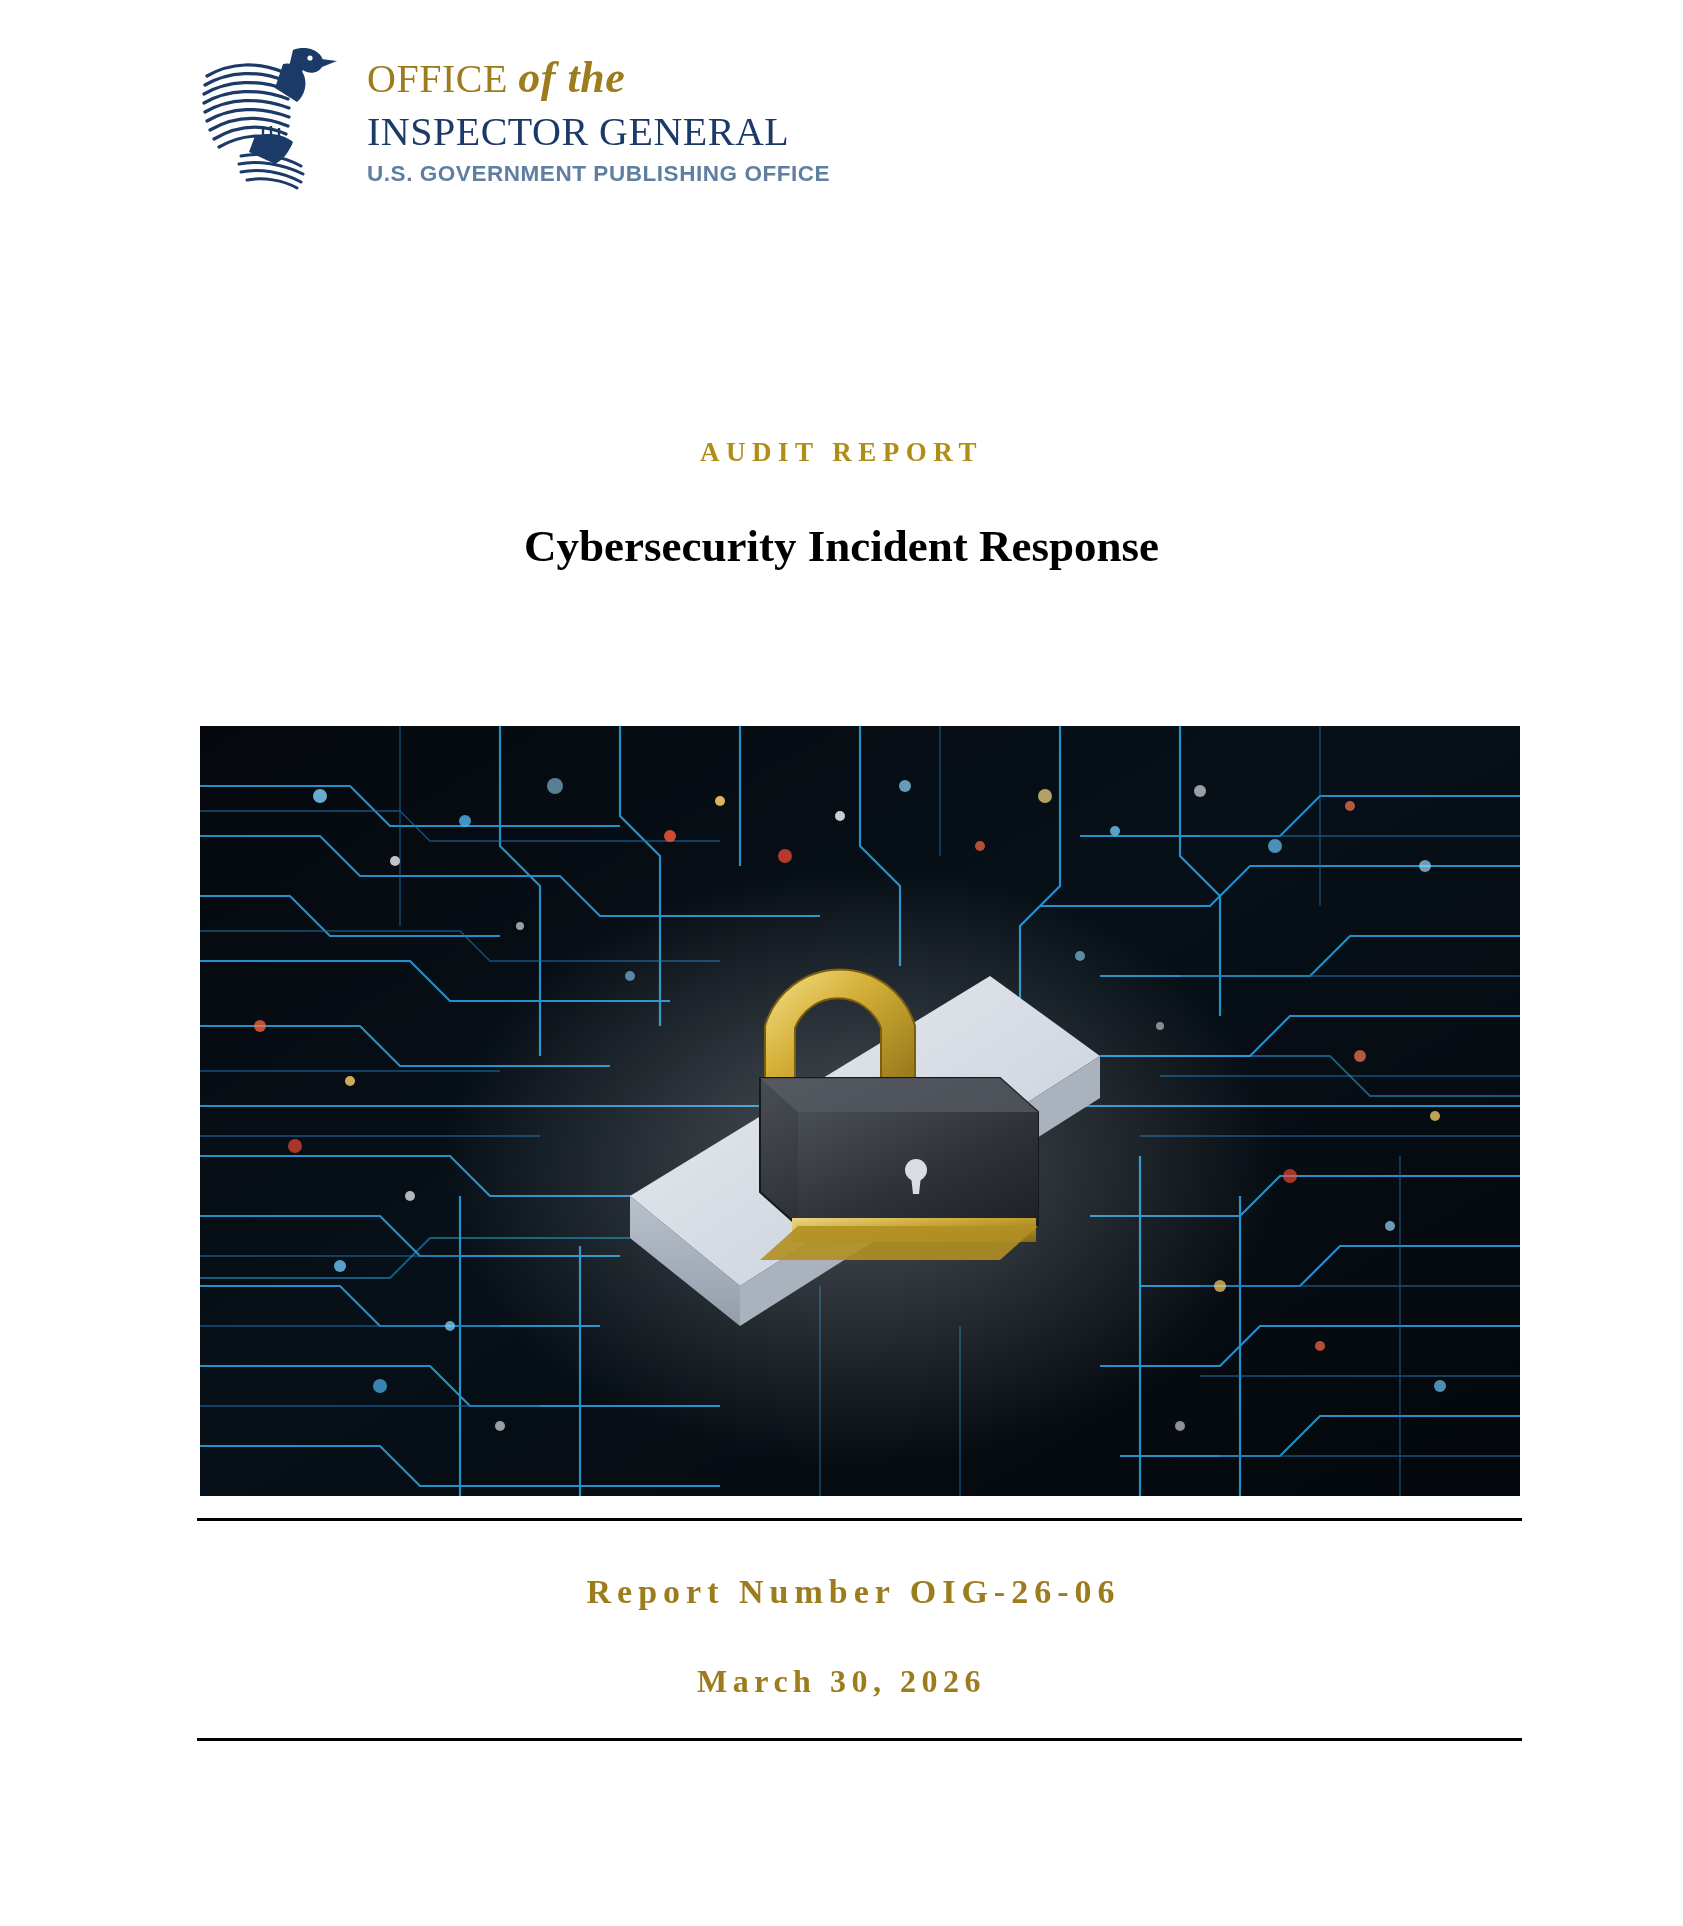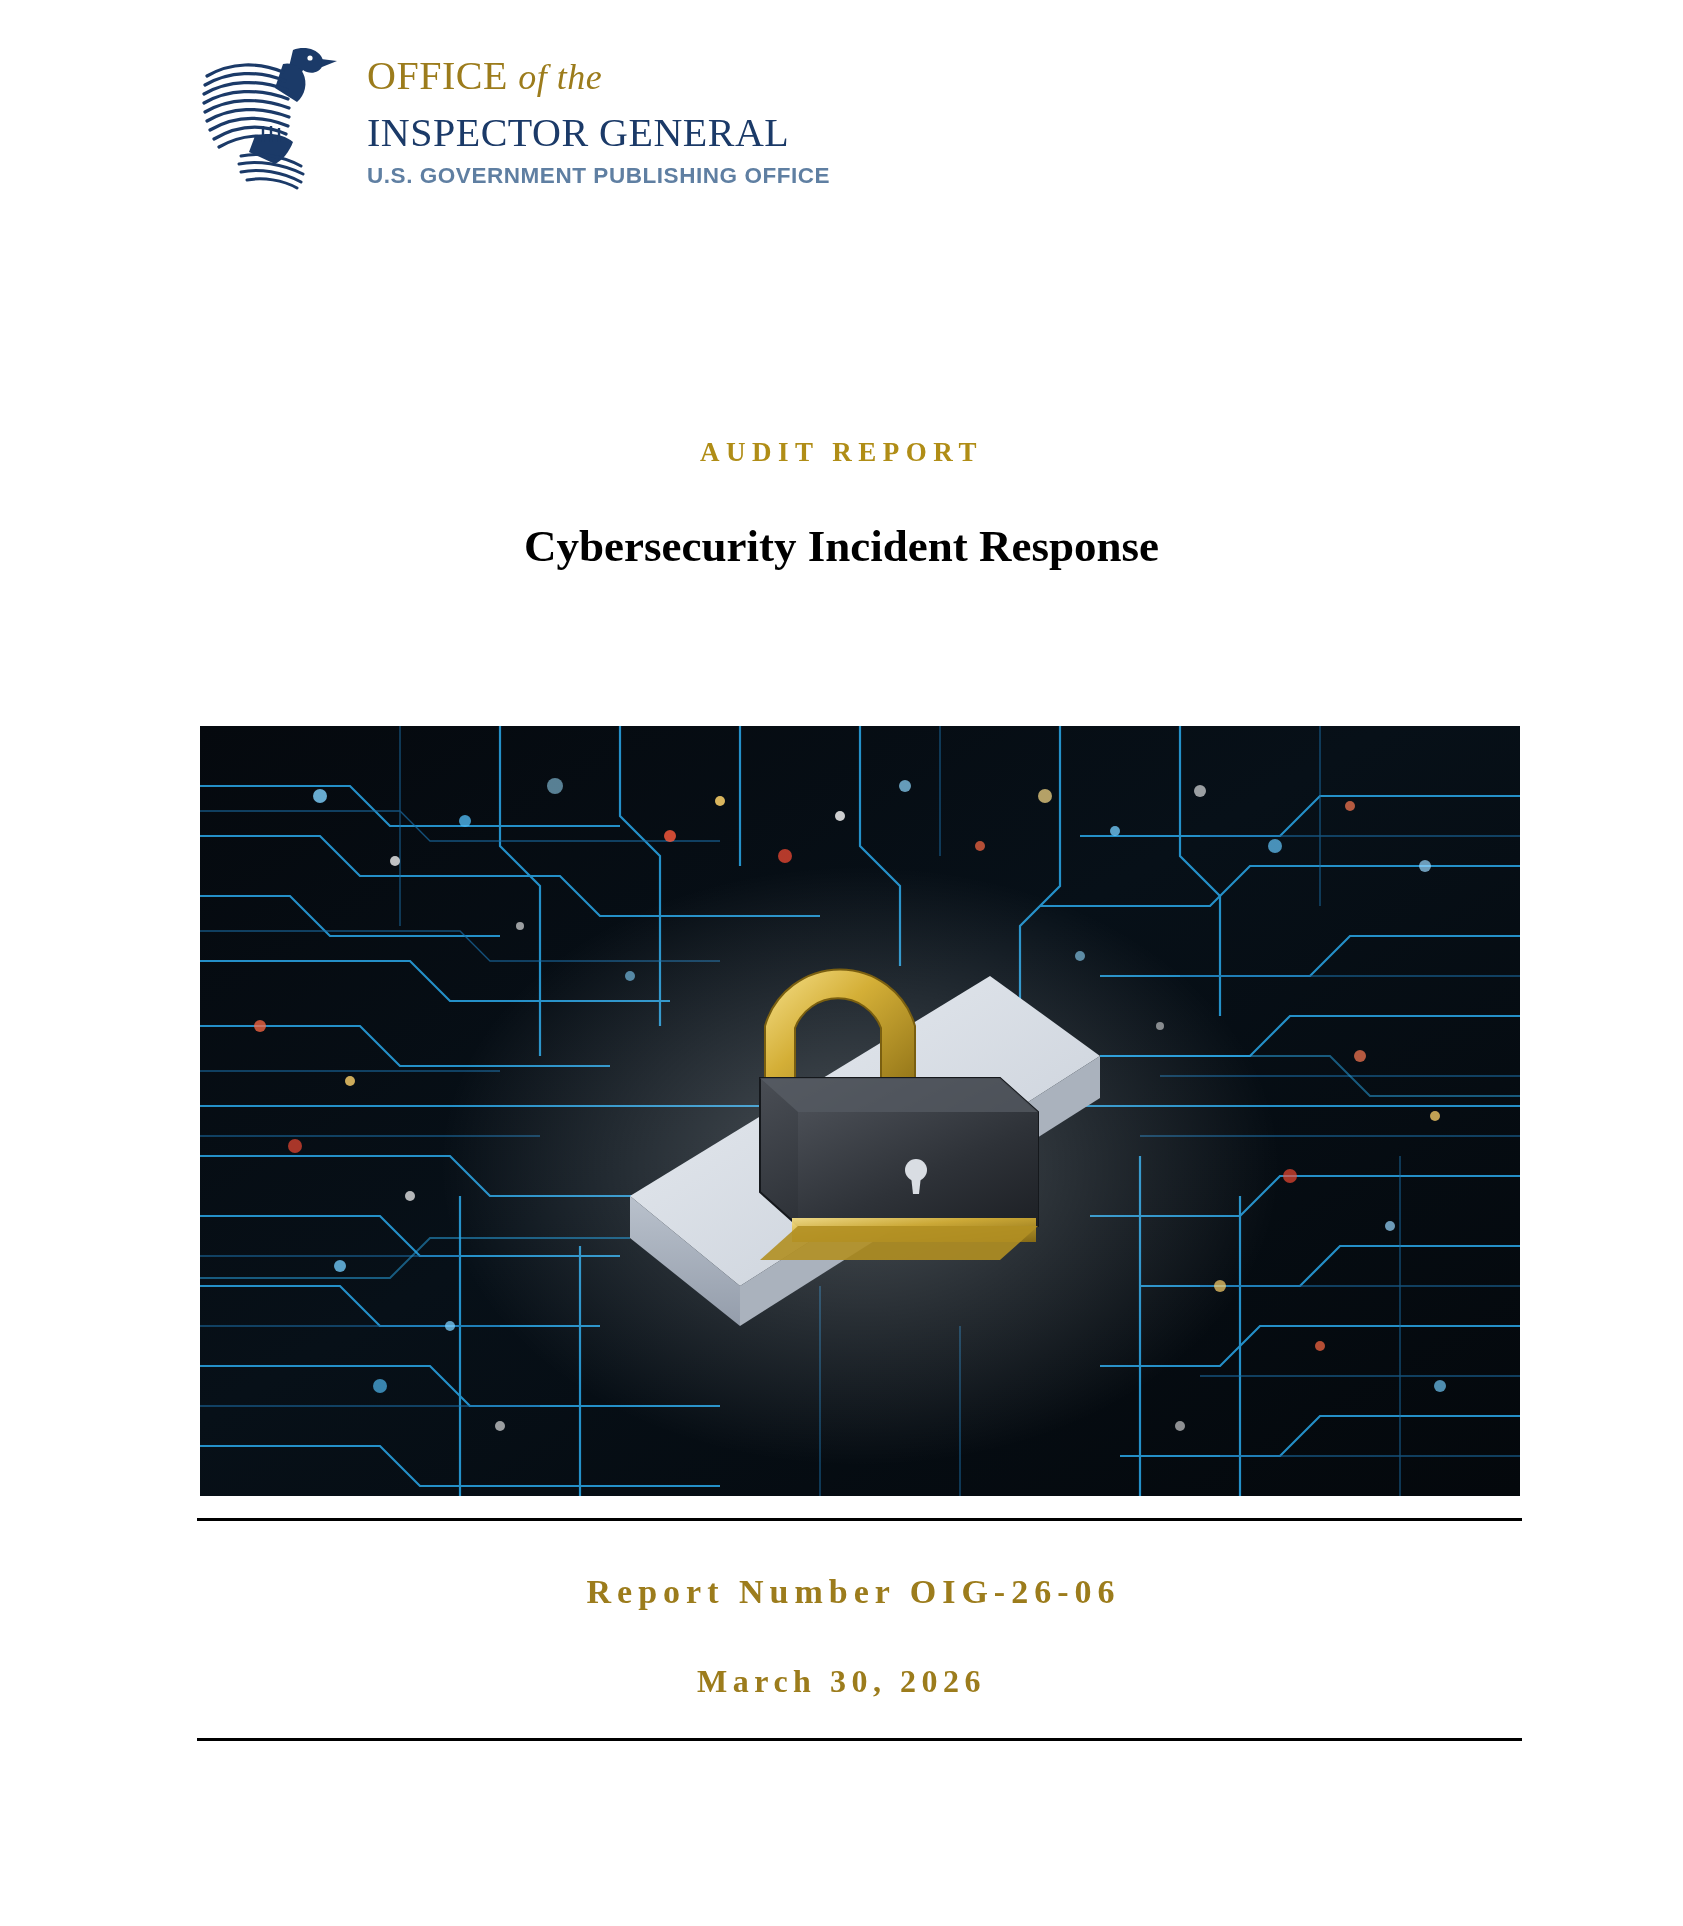--- a/index.html
+++ b/index.html
@@ -43,30 +43,31 @@
   .line-office {
     font-family: "Liberation Serif", serif;
     font-size: 40px;
     letter-spacing: 0.5px;
     color: #9c7c1c;
     line-height: 1.08;
     white-space: nowrap;
   }
   .line-office .of-the {
     font-style: italic;
-    font-size: 36px;
+    font-size: 44px;
+    font-weight: bold;
   }
   .line-ig {
     font-family: "Liberation Serif", serif;
     font-size: 40px;
     letter-spacing: 0.5px;
     color: #1b3a68;
     line-height: 1.12;
     white-space: nowrap;
-    margin-top: 14px;
+    margin-top: 8px;
   }
   .line-gpo {
     font-family: Liberation Sans, sans-serif;
     font-size: 22.5px;
     font-weight: bold;
     letter-spacing: 0.55px;
     color: #5f7fa2;
     margin-top: 7px;
     white-space: nowrap;
   }

